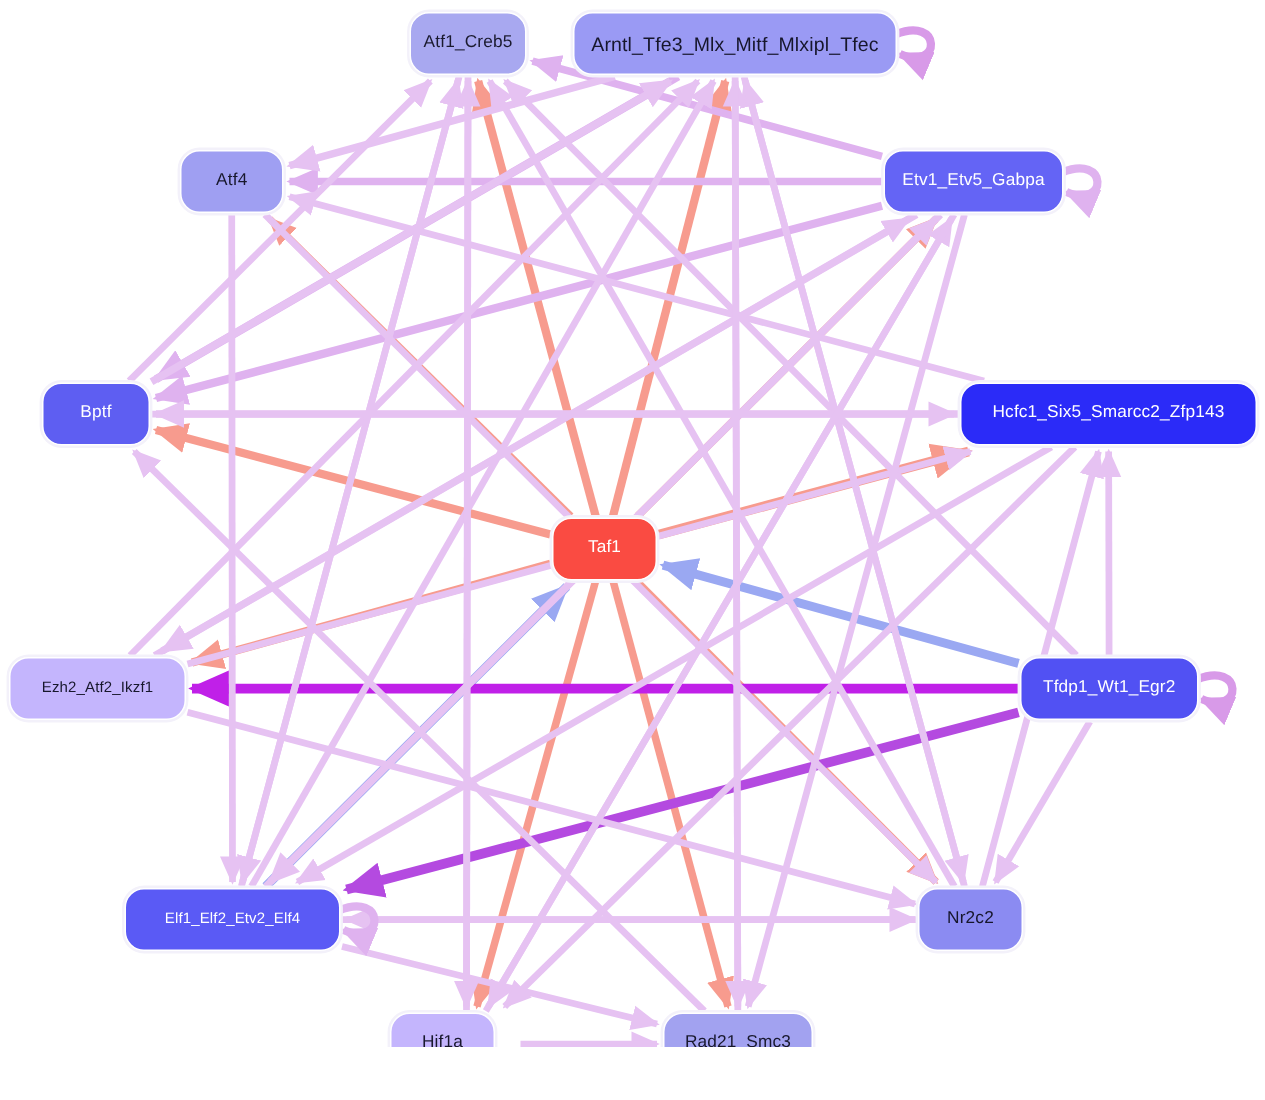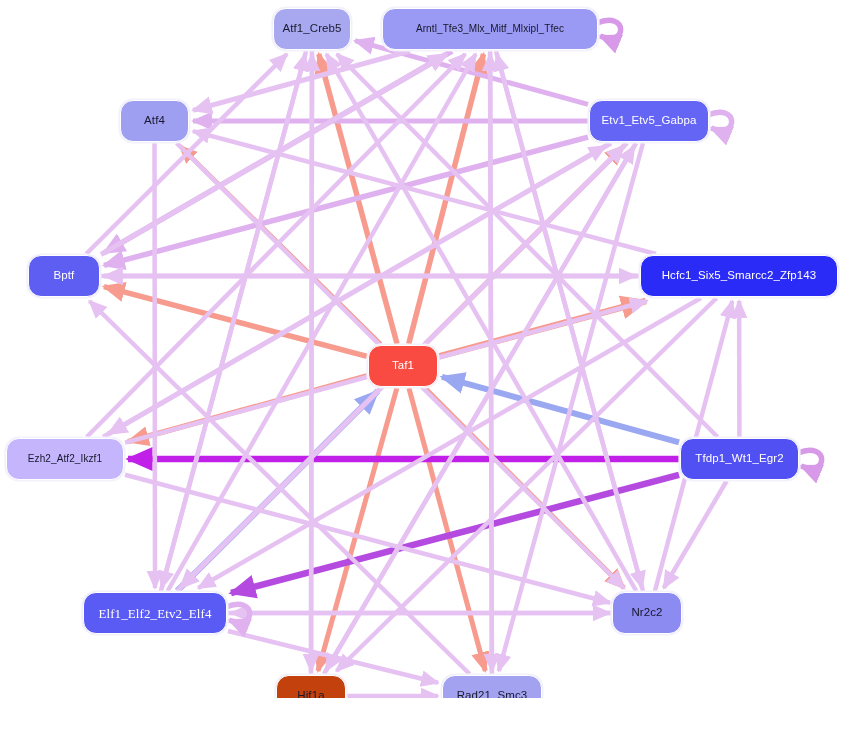--- a/index.html
+++ b/index.html
@@ -133,21 +133,21 @@
         <path d="M 597 23 C 628 10.25, 628 47.75, 600 36" fill="none" stroke="#d89ae8" stroke-width="5.5" stroke-linecap="butt" marker-end="url(#arr6)"></path>
         <path d="M 708 115 C 739 102.25, 739 139.75, 711 128" fill="none" stroke="#dfb2ef" stroke-width="5.5" stroke-linecap="butt" marker-end="url(#arr4)"></path>
         <path d="M 798 453 C 829 440.25, 829 477.75, 801 466" fill="none" stroke="#d89ae8" stroke-width="5.5" stroke-linecap="butt" marker-end="url(#arr6)"></path>
         <path d="M 226 607 C 257 594.25, 257 631.75, 229 620" fill="none" stroke="#dfb2ef" stroke-width="5.5" stroke-linecap="butt" marker-end="url(#arr4)"></path>
       </g>
     </svg>
   <div id="node-layer">
       <div class="node" style="left: 273px; top: 8px; width: 78px; height: 42px; background: rgb(168, 168, 240); color: rgb(26, 26, 46); font-size: 11.5px;">
         <span class="node-label">Atf1_Creb5</span>
       </div>
-      <div class="node" style="left: 382px; top: 8px; width: 216px; height: 42px; background: rgb(154, 154, 244); color: rgb(22, 22, 43); font-size: 10px; text-align: center;">
+      <div class="node" style="left: 382px; top: 8px; width: 216px; height: 42px; background: rgb(154, 154, 244); color: rgb(22, 22, 43); font-size: 13px; text-align: center;">
         <span class="node-label">Arntl_Tfe3_Mlx_Mitf_Mlxipl_Tfec</span>
       </div>
       <div class="node" style="left: 120px; top: 100px; width: 69px; height: 42px; background: rgb(159, 159, 242); color: rgb(24, 24, 45); font-size: 11.5px; text-align: center;">
         <span class="node-label">Atf4</span>
       </div>
       <div class="node" style="left: 589px; top: 100px; width: 120px; height: 42px; background: rgb(100, 100, 245); color: rgb(255, 255, 255); font-size: 11.5px; text-align: right;">
         <span class="node-label">Etv1_Etv5_Gabpa</span>
       </div>
       <div class="node" style="left: 28px; top: 255px; width: 72px; height: 42px; background: rgb(94, 94, 242); color: rgb(255, 255, 255); font-size: 11.5px;">
         <span class="node-label">Bptf</span>
@@ -157,26 +157,26 @@
       </div>
       <div class="node" style="left: 368px; top: 345px; width: 70px; height: 42px; background: rgb(250, 75, 66); color: rgb(255, 255, 255); font-size: 11.5px;">
         <span class="node-label">Taf1</span>
       </div>
       <div class="node" style="left: 6px; top: 438px; width: 118px; height: 42px; background: #c4b5fd; color: rgb(23, 23, 44); font-size: 10px;">
         <span class="node-label">Ezh2_Atf2_Ikzf1</span>
       </div>
       <div class="node" style="left: 680px; top: 438px; width: 119px; height: 42px; background: rgb(81, 81, 243); color: rgb(255, 255, 255); font-size: 11.5px;">
         <span class="node-label">Tfdp1_Wt1_Egr2</span>
       </div>
-      <div class="node" style="left: 83px; top: 592px; width: 144px; height: 42px; background: rgb(90, 90, 245); color: rgb(255, 255, 255); font-size: 13px; font-family: Liberation Serif, serif;">
+      <div class="node" style="left: 83px; top: 592px; width: 144px; height: 42px; background: rgb(90, 90, 245); color: rgb(255, 255, 255); font-size: 10px;">
         <span class="node-label">Elf1_Elf2_Etv2_Elf4</span>
       </div>
       <div class="node" style="left: 612px; top: 592px; width: 70px; height: 42px; background: rgb(139, 139, 242); color: rgb(22, 22, 43); font-size: 11.5px;">
         <span class="node-label">Nr2c2</span>
       </div>
-      <div class="node" style="left: 276px; top: 675px; width: 70px; height: 42px; background: #c2410c; color: rgb(24, 24, 45); font-size: 11.5px;">
+      <div class="node" style="left: 260px; top: 675px; width: 70px; height: 42px; background: #c4b5fd; color: rgb(24, 24, 45); font-size: 11.5px;">
         <span class="node-label">Hif1a</span>
       </div>
       <div class="node" style="left: 442px; top: 675px; width: 100px; height: 42px; background: rgb(162, 162, 240); color: rgb(24, 24, 45); font-size: 11.5px;">
         <span class="node-label">Rad21_Smc3</span>
       </div>
     </div>
 </div>
 
 </body></html>

